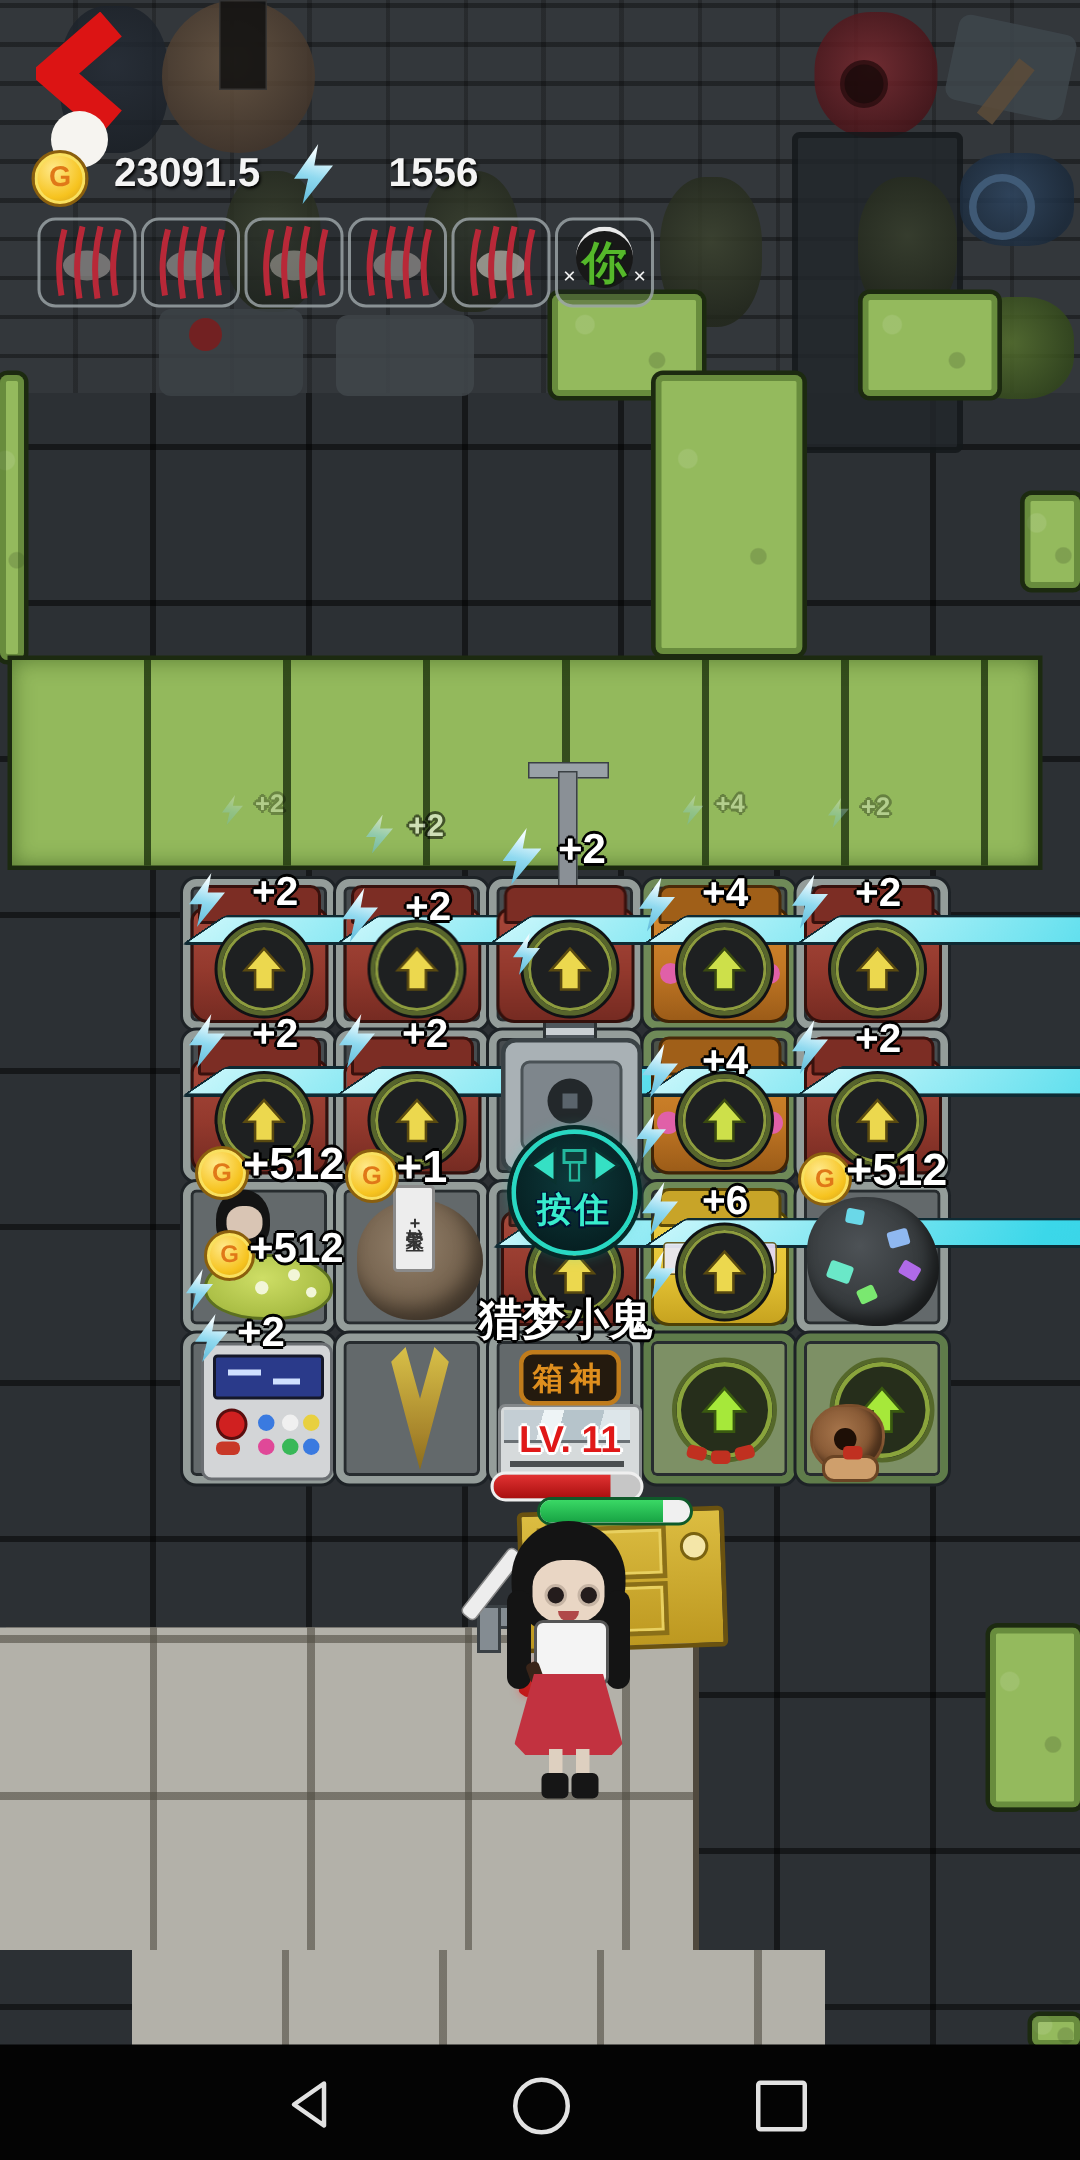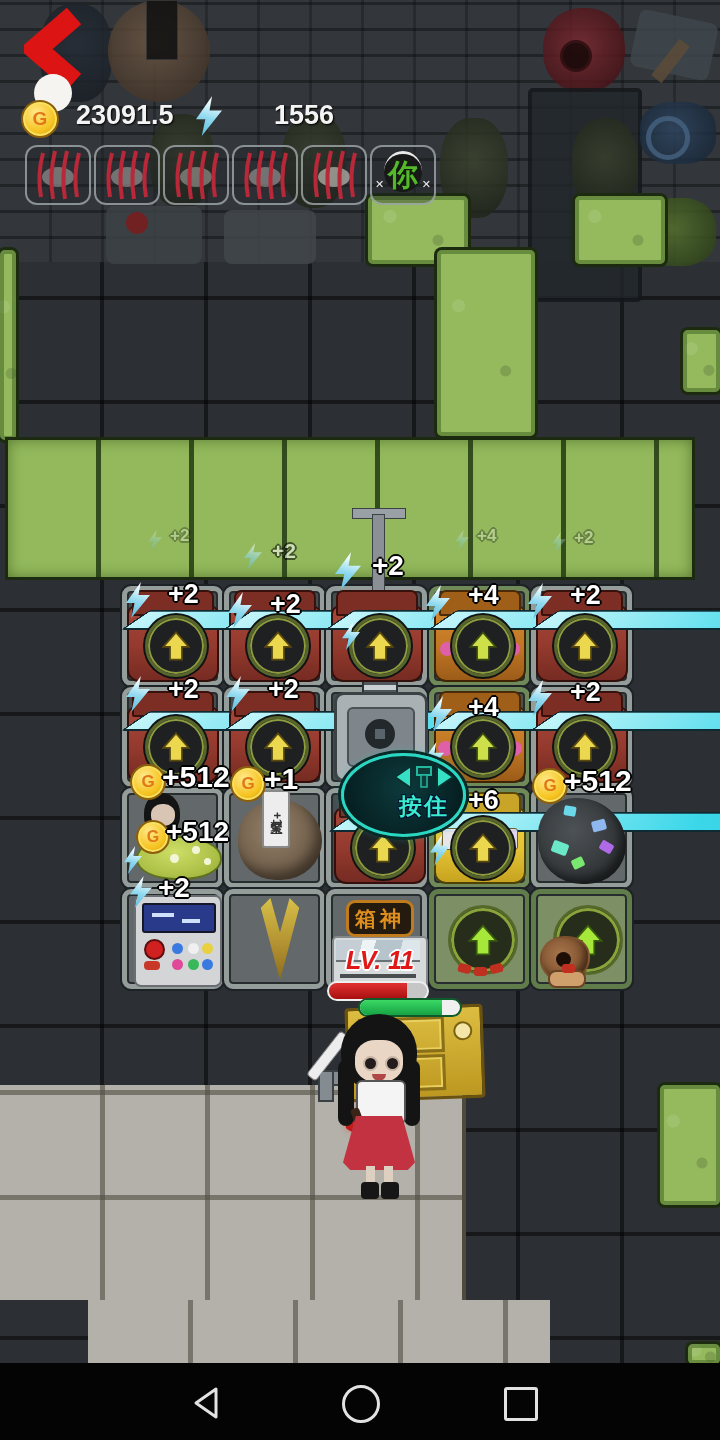--- a/index.html
+++ b/index.html
@@ -60,30 +60,30 @@
   
   .bolt{position:absolute;background:linear-gradient(195deg,#eefbff 20%,#8fd9ef 55%,#5fb8d8);
     clip-path:polygon(62% 0,0 58%,36% 58%,22% 100%,100% 36%,52% 36%);
     filter:drop-shadow(0 0 2px rgba(20,60,90,.9));}
   .coin{position:absolute;border-radius:50%;
     background:radial-gradient(circle at 38% 32%,#ffe98a,#f6c31f 60%,#c8911a);
     border:2px solid #8a5f0e;display:flex;align-items:center;justify-content:center;
     color:#e07818;font-weight:bold;box-shadow:inset 0 0 0 2px #f8e060;}
   .plabel{position:absolute;color:#fff;font-weight:bold;white-space:nowrap;}
   .ol{text-shadow:2px 0 #000,-2px 0 #000,0 2px #000,0 -2px #000,1px 1px #000,-1px -1px #000,1px -1px #000,-1px 1px #000;}
-  .olw{text-shadow:2px 0 #fff,-2px 0 #fff,0 2px #fff,0 -2px #fff,1px 1px #fff,-1px -1px #fff,1px -1px #fff,-1px 1px #fff;font-style:italic;}
+  .olw{text-shadow:2px 0 #fff,-2px 0 #fff,0 2px #fff,0 -2px #fff,1px 1px #fff,-1px -1px #fff,1px -1px #fff,-1px 1px #fff;}
   
   .slot{position:absolute;width:62px;height:56px;border:2px solid rgba(170,178,182,.75);
     border-radius:12px;background:rgba(30,34,38,.35);}
   .claw{position:absolute;inset:0;}
   
   .holdbtn{position:absolute;width:78px;height:78px;border-radius:50%;
     background:radial-gradient(circle at 50% 40%,#0d3a3c,#062022 75%);
     border:3px solid #28d8c2;box-shadow:0 0 0 3px #062a28,0 0 10px rgba(40,216,194,.4);
-    display:flex;flex-direction:column;align-items:center;padding-left:41px;}
+    display:flex;flex-direction:column;align-items:center;}
   .holdtext{color:#38eccd;font-size:23px;font-weight:bold;letter-spacing:2px;
     text-shadow:1px 1px #013,-1px -1px #013,1px -1px #013,-1px 1px #013;}
   
   .repairbtn{position:absolute;width:96px;height:96px;border-radius:50%;
     background:radial-gradient(circle at 42% 35%,#2d3a2b,#0d140d 72%);
     border:3px solid #5d6e33;box-shadow:0 0 0 3px #0a0f0a;
     display:flex;flex-direction:column;align-items:center;justify-content:flex-start;}
   .repairtext{margin-top:-6px;color:#2fae4a;font-size:23px;font-weight:bold;letter-spacing:2px;
     text-shadow:1px 1px #041,-1px -1px #041,1px -1px #041,-1px 1px #041;}
   
@@ -411,20 +411,21 @@
   <div class="holdbtn" style="left:341px;top:753px;z-index:12">
     <svg width="62" height="28" viewBox="0 0 62 28" style="margin-top:7px">
       <polygon points="2,14 18,3 18,25" fill="#35e0c4" stroke="#0a3230" stroke-width="2"></polygon>
       <polygon points="60,14 44,3 44,25" fill="#35e0c4" stroke="#0a3230" stroke-width="2"></polygon>
       <rect x="24" y="4" width="14" height="8" fill="#0f3b38" stroke="#23b89e" stroke-width="2"></rect>
       <rect x="28" y="12" width="6" height="12" fill="#0f3b38" stroke="#23b89e" stroke-width="1.5"></rect>
     </svg>
     <div class="holdtext">按住</div>
   </div>
 
+  <div class="plabel ol" style="left:262px;top:860px;width:230px;text-align:center;font-size:29px;z-index:20">猎梦小鬼</div>
   <div class="badge" style="left:346px;top:900px;width:68px;height:37px;font-size:21px;z-index:20">箱神</div>
   <div class="plabel olw" style="left:330px;top:946px;width:100px;text-align:center;font-size:25px;color:#e01818;z-index:20">LV. 11</div>
   <div class="bar" style="left:327px;top:981px;width:102px;height:20px;border:2px solid #efefef;background:#c6c6c6;z-index:21">
     <div class="fill" style="width:80%;background:linear-gradient(180deg,#e23232,#a80f0f)"></div>
   </div>
 
   <div class="abs" style="left:346px;top:1006px;width:132px;height:88px;transform:rotate(-2deg);background:linear-gradient(180deg,#dcbd41,#bd9820);border:3px solid #6a5210;border-radius:4px;z-index:19">
     <div class="abs" style="left:10px;top:8px;width:80px;height:30px;border:3px solid #8a6f18;box-shadow:inset 0 0 0 2px #e8d060"></div>
     <div class="abs" style="left:10px;top:46px;width:80px;height:30px;border:3px solid #8a6f18;box-shadow:inset 0 0 0 2px #e8d060"></div>
     <div class="abs" style="right:8px;top:14px;width:15px;height:15px;background:#f4e6a8;border:2px solid #7a6210;border-radius:50%"></div>
@@ -457,21 +458,21 @@
     <svg width="58" height="82" viewBox="0 0 58 82">
       <polyline points="50,8 12,41 50,74" fill="none" stroke="#dc1414" stroke-width="22" stroke-linejoin="miter"></polyline>
     </svg>
   </div>
   <div class="abs" style="left:34px;top:74px;width:38px;height:38px;background:#f6f4f0;border-radius:50%;z-index:51"></div>
   <div class="coin" style="left:21px;top:100px;width:34px;height:34px;font-size:19px;z-index:52">
       <span>G</span>
     </div>
   <div class="plabel" style="left:76px;top:100px;font-size:27px;color:#f4f4f4;text-shadow:1px 1px 2px #000;z-index:52">23091.5</div>
   <div class="bolt" style="left:196px;top:96px;width:26px;height:40px;z-index:52"></div>
-  <div class="plabel" style="left:274px;top:100px;font-size:27px;color:#f4f4f4;text-shadow:1px 1px 2px #000;z-index:52">1556</div>
+  <div class="plabel" style="left:259px;top:100px;font-size:27px;color:#f4f4f4;text-shadow:1px 1px 2px #000;z-index:52">1556</div>
 
   <div class="slot" style="left:25px;top:145px;z-index:50">
     <svg class="claw" viewBox="0 0 62 56">
         <ellipse cx="31" cy="30" rx="16" ry="10" fill="#cfc8c0" opacity=".45"></ellipse>
         <path d="M16 6 Q10 28 14 50 M28 4 Q22 28 26 52 M40 4 Q34 28 38 52 M52 6 Q46 28 50 50" stroke="#b82838" stroke-width="4" fill="none"></path>
       </svg>
   </div>
   <div class="slot" style="left:94px;top:145px;z-index:50">
     <svg class="claw" viewBox="0 0 62 56">
         <ellipse cx="31" cy="30" rx="16" ry="10" fill="#cfc8c0" opacity=".45"></ellipse>

